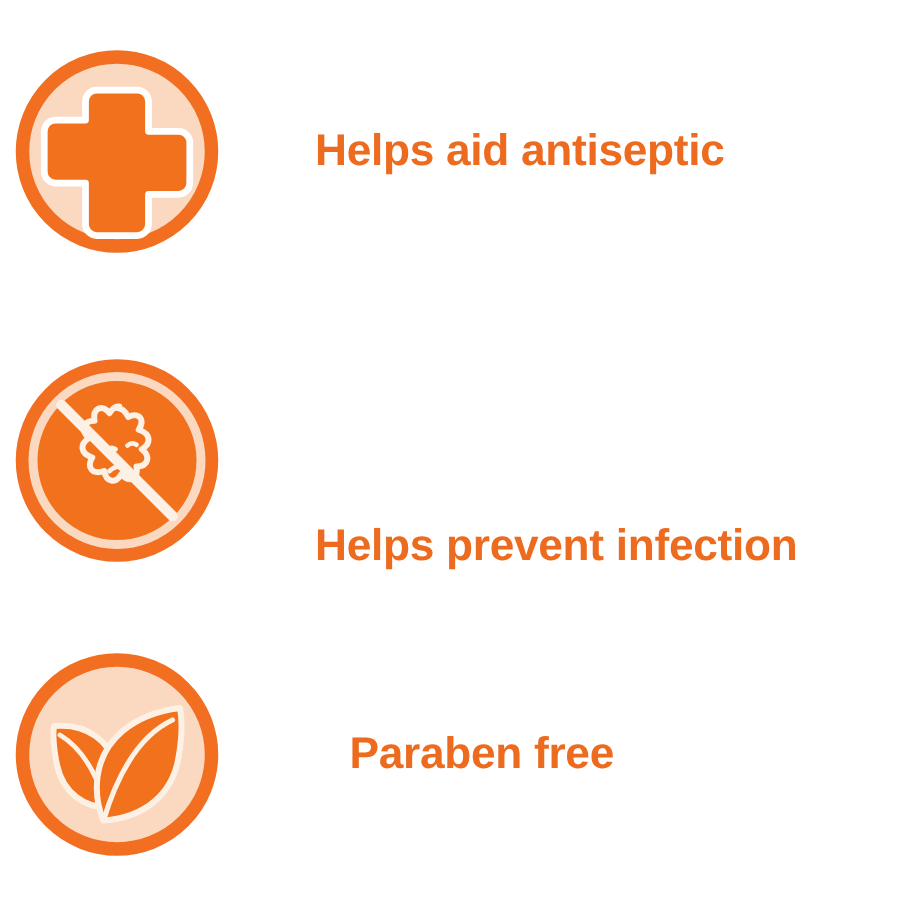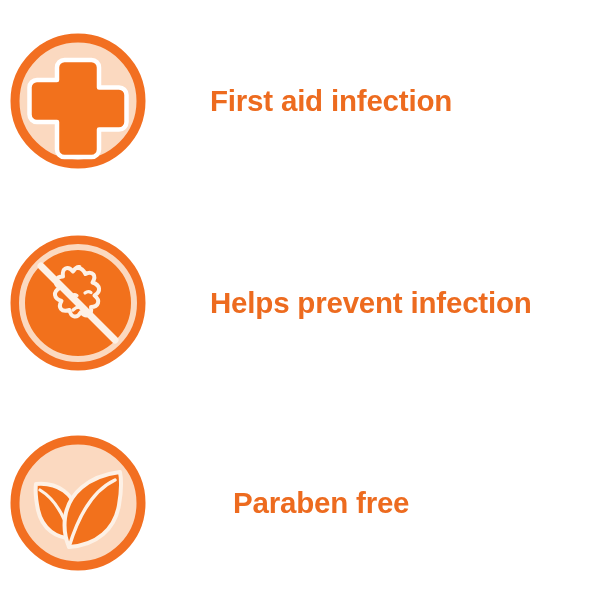--- a/index.html
+++ b/index.html
@@ -23,21 +23,21 @@
   .feature-row {
     position: absolute;
     left: 0;
     width: 600px;
     height: 150px;
     display: flex;
     align-items: center;
   }
 
   #row-first-aid    { top: 26px;  }
-  #row-infection    { top: 228px; }
+  #row-infection    { top: 228px; align-items: flex-end; }
   #row-paraben      { top: 428px; gap: 23px; }
 
   .icon-badge {
     position: relative;
     width: 142px;
     height: 142px;
     margin-left: 7px;
     flex: 0 0 auto;
   }
   .icon-badge svg {
@@ -66,21 +66,21 @@
     <div class="icon-badge">
       <svg viewBox="0 0 142 142" xmlns="http://www.w3.org/2000/svg">
         <circle cx="71" cy="71" r="63" fill="#FBD9C0" stroke="#F26F21" stroke-width="9"></circle>
         <path d="M57.5 30 h27 a7.5 7.5 0 0 1 7.5 7.5 V57.5 h20 a7.5 7.5 0 0 1 7.5 7.5 v27
                  a7.5 7.5 0 0 1 -7.5 7.5 H92 v20 a7.5 7.5 0 0 1 -7.5 7.5 h-27
                  a7.5 7.5 0 0 1 -7.5 -7.5 V92 H30 a7.5 7.5 0 0 1 -7.5 -7.5 v-27
                  A7.5 7.5 0 0 1 30 50 h20 V37.5 A7.5 7.5 0 0 1 57.5 30 Z" fill="#F2711C" stroke="#FFFFFF" stroke-width="4.5" stroke-linejoin="round"></path>
       </svg>
     </div>
 
-    <div class="feature-label">First aid infection</div>
+    <div class="feature-label">Helps aid antiseptic</div>
   </div>
 
   <div class="feature-row" id="row-infection">
 
     <div class="icon-badge">
       <svg viewBox="0 0 142 142" xmlns="http://www.w3.org/2000/svg">
         <circle cx="71" cy="71" r="63" fill="#F2711C" stroke="#F26F21" stroke-width="9"></circle>
         <circle cx="71" cy="71" r="56" fill="none" stroke="#FBD9C0" stroke-width="6"></circle>
 
         <g fill="#F2711C" stroke="#FDF1E6" stroke-width="4" stroke-linejoin="round" stroke-linecap="round">

